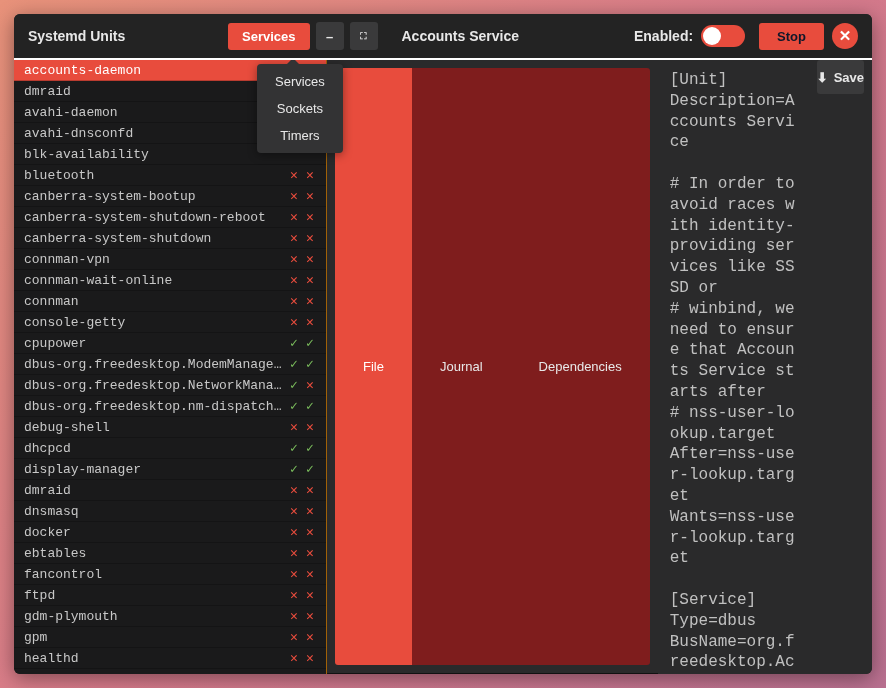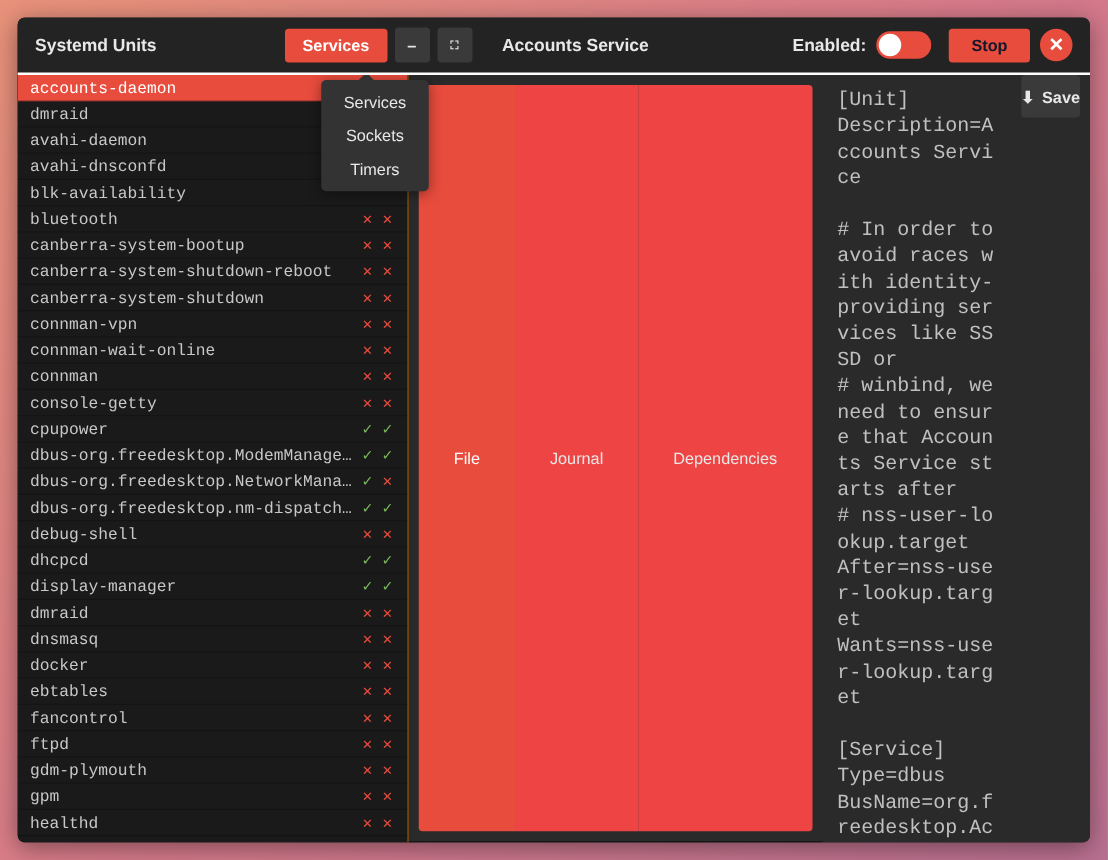--- a/index.html
+++ b/index.html
@@ -95,21 +95,21 @@
     .dropdown-item {
       padding: 6px 18px; color: #e8e8e8; font-size: 13px; cursor: pointer;
       text-align: center;
     }
     .main { flex: 1; display: flex; flex-direction: row; background: #2a2a2b; }
     .tabs {
       display: flex; gap: 0; justify-content: center; padding: 8px;
       border-bottom: 1px solid #111;
     }
     .tab {
-      background: #ef4444; border: none; color: #e8e8e8; font-size: 13px;
+      background: #7f1d1d; border: none; color: #e8e8e8; font-size: 13px;
       padding: 7px 28px; cursor: pointer;
     }
     .tab:first-child { border-radius: 3px 0 0 3px; }
     .tab:last-child { border-radius: 0 3px 3px 0; }
     .tab.active { background: #e84c3d; color:#fff; }
     .file-content {
       flex: 1; padding: 10px 12px; font-family: "Consolas", "Courier New", monospace;
       font-size: 16px; color: #c0c0c0; line-height: 1.3; white-space: pre-wrap;
       overflow: hidden; word-break: break-all;
     }

